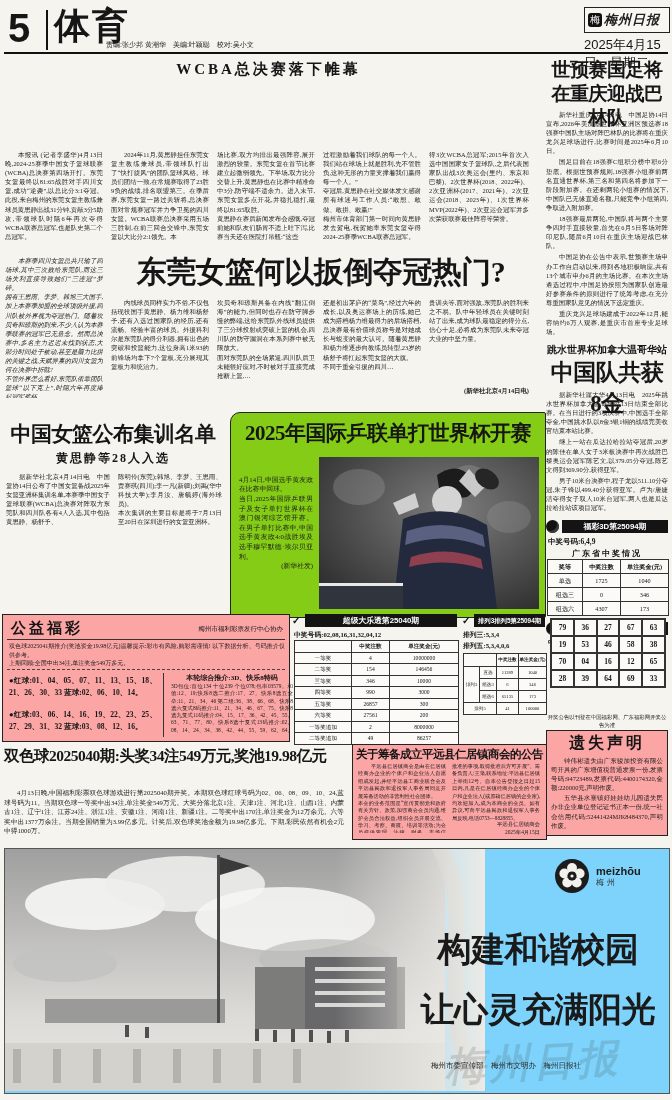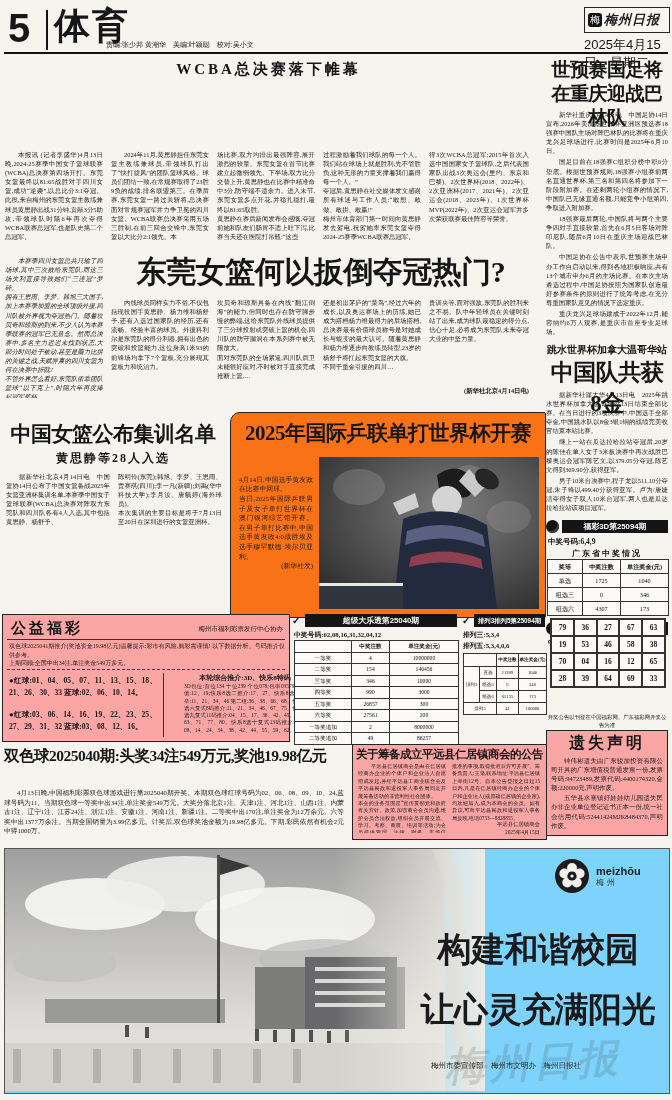--- a/index.html
+++ b/index.html
@@ -159,21 +159,21 @@
     <div class="col jus capfirst" style="margin:2px 4px 0;">钟伟彬遗失由广东骏加投资有限公司开具的广东增值税普通发票一份,发票号码:94723489,发票代码:4400174320,金额:220000元,声明作废。</div>
     <div class="col jus capfirst" style="margin:1px 4px 0;">五华县水寨镇好娃娃幼儿园遗失民办非企业单位登记证书正本一份,统一社会信用代码:52441424MJK8484370,声明作废。</div>
   </div>
 
   <div class="abs ctr hdl" style="left:2px;top:420px;width:222px;font-size:21px;">中国女篮公布集训名单</div>
   <div class="abs ctr bold" style="left:2px;top:450px;width:222px;font-size:12px;letter-spacing:2px;">黄思静等28人入选</div>
   <div class="abs col jus pre capfirst" style="left:6px;top:472px;width:104px;height:140px;">据新华社北京4月14日电　中国篮协14日公布了中国女篮备战2025年女篮亚洲杯集训名单,本赛季中国女子篮球联赛(WCBA)总决赛对阵双方东莞队和四川队各有4人入选,其中包括黄思静、杨舒予、</div>
   <div class="abs col jus pre" style="left:118px;top:472px;width:104px;height:140px;">陈明伶(东莞);韩旭、李梦、王思雨、贾赛琪(四川);李一凡(新疆);刘禹(华中科技大学);李月汝、唐毓婷(海外球员)。
 本次集训的主要目标是将于7月13日至20日在深圳进行的女篮亚洲杯。</div>
 
-  <div class="abs" style="left:230px;top:412px;width:314px;height:204px;border:1.2px solid #222;border-radius:10px 2px 2px 2px;background:#f97316;">
+  <div class="abs" style="left:230px;top:412px;width:314px;height:204px;border:1.2px solid #222;border-radius:10px 2px 2px 2px;background:#84cc16;">
     <div class="ctr hdl" style="font-size:21px;margin-top:6px;">2025年国际乒联单打世界杯开赛</div>
     <div class="col jus pre" style="position:absolute;left:8px;top:52px;width:74px;height:142px;font-size:6.8px;">
       <span class="pre">4月14日,中国选手黄友政在比赛中回球。</span>
       <span class="pre">当日,2025年国际乒联男子及女子单打世界杯在澳门银河综艺馆开赛。在男子单打比赛中,中国选手黄友政4:0战胜埃及选手穆罕默德·埃尔贝亚利。</span>
       <span style="display:block;text-align:right;">(新华社发)</span>
     </div>
     <svg style="position:absolute;left:88px;top:44px;" width="220" height="152" viewBox="0 0 220 152">
       <defs>
         <radialGradient id="ttbg" cx="60%" cy="35%" r="80%">
           <stop offset="0%" stop-color="#7d7d7d"></stop>
@@ -199,21 +199,21 @@
 
   <div class="abs box" style="left:2px;top:614px;width:286px;height:126px;">
     <div class="hdl" style="position:absolute;left:8px;top:4px;font-size:15px;letter-spacing:3px;">公益福彩</div>
     <div style="position:absolute;right:6px;top:10px;font-size:6.5px;">梅州市福利彩票发行中心协办</div>
     <div style="position:absolute;left:4px;top:24px;width:278px;border-top:0.7px solid #333;"></div>
     <div class="col jus" style="position:absolute;left:6px;top:27px;width:276px;font-size:6px;">双色球2025041期推介(奖池资金19.98亿元)温馨提示:彩市有风险,购彩需谨慎! 以下数据分析、号码推介仅供参考。</div>
     <div class="col" style="position:absolute;left:6px;top:44px;width:276px;font-size:6px;">上期回顾:全国中出34注,单注奖金549万多元。</div>
     <div style="position:absolute;left:4px;top:54px;width:278px;border-top:0.7px dashed #444;"></div>
     <div class="bold jus" style="position:absolute;left:6px;top:60px;width:148px;font-size:7.6px;line-height:1.6;">●红球:01、04、05、07、11、13、15、18、21、26、30、33 蓝球:02、06、10、14。</div>
     <div class="bold jus" style="position:absolute;left:6px;top:94px;width:148px;font-size:7.6px;line-height:1.6;">●红球:03、06、14、16、19、22、23、25、27、29、31、32 蓝球:03、08、12、16。</div>
-    <div style="position:absolute;left:160px;top:58px;width:122px;height:64px;border-left:0.8px solid #333;padding-left:20px;">
+    <div style="position:absolute;left:160px;top:58px;width:122px;height:64px;border-left:0.8px solid #333;padding-left:7px;">
       <div class="ctr bold" style="font-size:7px;">本轮综合推介:3D、快乐8特码</div>
       <div class="col jus" style="font-size:5.4px;line-height:1.35;height:52px;overflow:hidden;">3D包位:百位134 十位239 个位078;包串03579。和值:12、19;快乐8选二推介:17、27。快乐8选五全垒:11、21、34、46 第二组:36、38、66、68。快乐8选六复式8码推介:11、21、34、46、67、75。快乐8选九复式11码推介:04、15、17、36、42、45、55、63、71、77、80。快乐8选十复式13码推介:02、08、14、24、34、38、42、44、55、59、62、64、71、79。</div>
     </div>
   </div>
 
   <div class="abs tcheck" style="left:292px;top:614px;">✓</div>
   <div class="abs lotbar" style="left:305px;top:614px;width:152px;">超级大乐透第25040期</div>
   <div class="abs bold" style="left:294px;top:630px;font-size:6.8px;">中奖号码:02,08,16,31,32,04,12</div>
   <div class="abs tbl" style="left:294px;top:640px;width:163px;font-size:5.6px;">
     <div class="trow" style="grid-template-columns:56px 38px 1fr;border-top:none;line-height:10.5px;font-weight:bold;">

